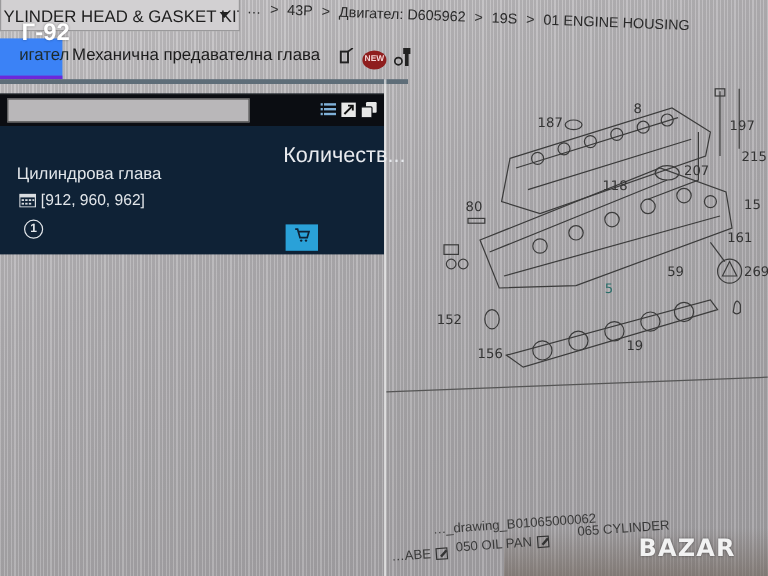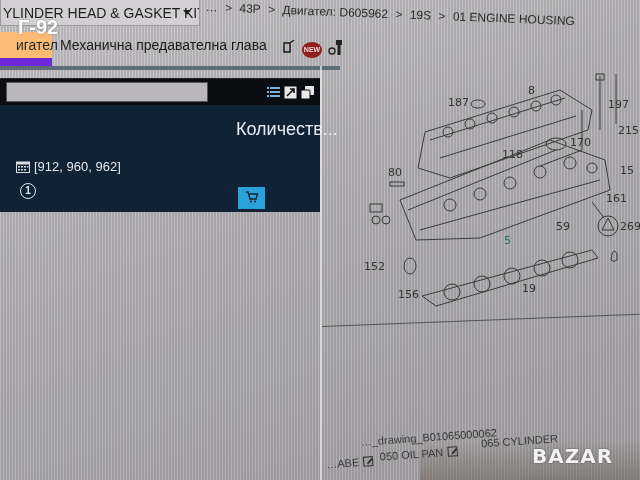--- a/index.html
+++ b/index.html
@@ -39,22 +39,22 @@
   .breadcrumb span { margin-right: 4px; }
   .breadcrumb .sep { color: #333; }
   .tabs {
     position: absolute; left: 0; top: 32px; height: 34px; width: 340px;
   }
   .tab {
     position: absolute; top: 0; height: 34px; font-size: 14px; line-height: 26px;
     padding-left: 4px; white-space: nowrap;
   }
   .tab-active {
-    left: 0; width: 52px; background: #fdba74; color: #1d2a2a;
-    border-bottom: 8px solid #6d28d9;
+    left: 0; width: 52px; background: #3b82f6; color: #1d2a2a;
+    border-bottom: 3px solid #6d28d9;
     padding-left: 16px;
   }
   .tab-gearbox { left: 56px; width: 220px; color: #1c1c1c; }
   .tab-icons { position: absolute; left: 282px; top: 6px; display: flex; gap: 6px; align-items: center; }
   .icon-new {
     width: 20px; height: 16px; border-radius: 50%; background: #8f1e1e;
     color: #f3d5d5; font-size: 7px; font-weight: bold; text-align: center; line-height: 16px;
     margin-top: 4px;
   }
   .icon-tool { width: 14px; height: 16px; position: relative; }
@@ -212,20 +212,21 @@
       </span>
       <span class="ptool">
         <svg width="13" height="13" viewBox="0 0 13 13">
             <rect x="4" y="0" width="9" height="9" rx="1" fill="#e8e8e8"></rect>
             <rect x="0" y="4" width="9" height="9" rx="1" fill="#e8e8e8" stroke="#0b0d12" stroke-width="1"></rect>
           </svg>
       </span>
     </div>
   </div>
 
+  <div class="part-name">Цилиндрова глава</div>
   <div class="part-codes">
     <span class="cal-icon">
       <svg width="14" height="12" viewBox="0 0 14 12">
           <rect x="0.5" y="1" width="13" height="10.5" fill="none" stroke="#d8dce0" stroke-width="1"></rect>
           <rect x="0.5" y="1" width="13" height="2.5" fill="#d8dce0"></rect>
           <g fill="#d8dce0">
             <rect x="2" y="5" width="2" height="1.5"></rect>
             <rect x="5" y="5" width="2" height="1.5"></rect>
             <rect x="8" y="5" width="2" height="1.5"></rect>
             <rect x="11" y="5" width="1.5" height="1.5"></rect>
@@ -309,21 +310,21 @@
           <circle cx="240" cy="190" r="8"></circle>
       </g>
 
       <path d="M 282 184 q 2 -6 5 0 v 6 q -3 3 -6 0 z"></path>
     </g>
   </svg>
   <div class="callout" style="left:118px;top:26px">187</div>
   <div class="callout" style="left:198px;top:14px">8</div>
   <div class="callout" style="left:278px;top:28px">197</div>
   <div class="callout" style="left:288px;top:54px">215</div>
-  <div class="callout" style="left:240px;top:66px">170</div>
+  <div class="callout" style="left:240px;top:66px">207</div>
   <div class="callout" style="left:172px;top:78px">118</div>
   <div class="callout" style="left:290px;top:94px">15</div>
   <div class="callout" style="left:58px;top:96px">80</div>
   <div class="callout" style="left:276px;top:122px">161</div>
   <div class="callout" style="left:226px;top:150px">59</div>
   <div class="callout" style="left:290px;top:150px">269</div>
   <div class="callout" style="left:174px;top:164px;color:#2a6e6a">5</div>
   <div class="callout" style="left:34px;top:190px">152</div>
   <div class="callout" style="left:68px;top:218px">156</div>
   <div class="callout" style="left:192px;top:212px">19</div>

